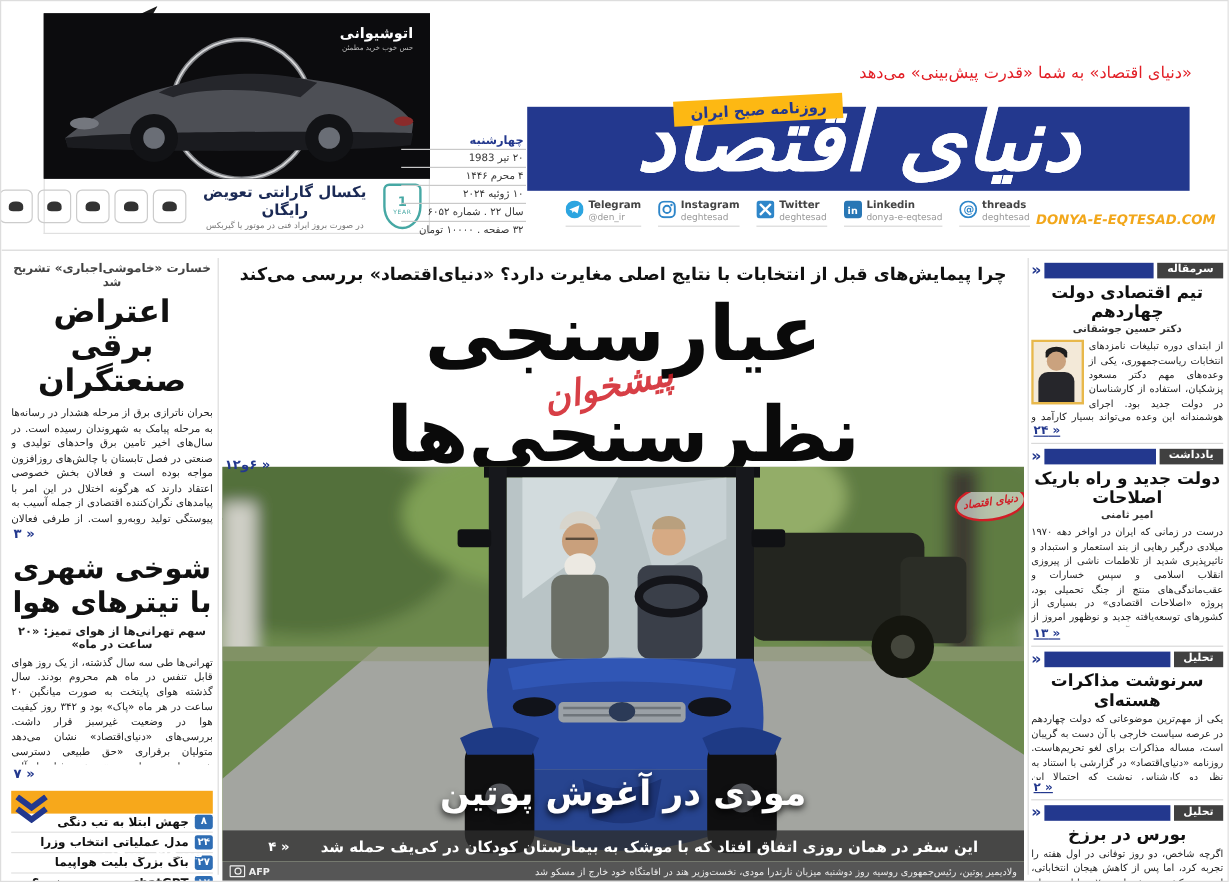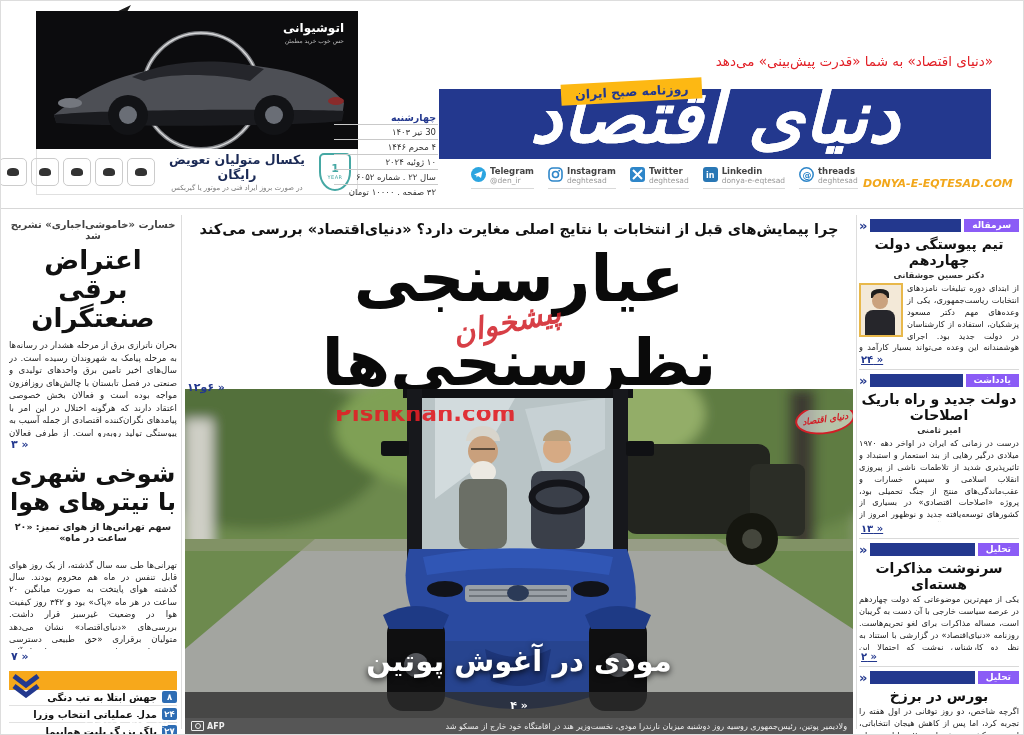--- a/index.html
+++ b/index.html
@@ -45,21 +45,21 @@
   .soc .h{font-size:7.5px;color:#999;line-height:9px;}
   .website{position:absolute;left:862px;top:176px;color:#f2a71b;font-weight:900;font-size:11px;
       direction:ltr;font-style:italic;}
   .hr-top{position:absolute;top:207px;left:0;width:1024px;height:1px;background:#d7d7d7;}
   .vrule{position:absolute;top:214px;height:514px;width:1px;background:#ddd;}
   
   .leftcol{position:absolute;left:8px;top:214px;width:168px;}
   .a-kicker{font-size:10px;font-weight:bold;color:#444;text-align:center;margin-top:4px;}
   .a-title{font-size:26px;font-weight:900;color:#111;text-align:center;line-height:1.12;margin:5px 0 6px;}
   .a-title2{font-size:24px;font-weight:900;color:#111;text-align:center;line-height:1.15;margin:10px 0 4px;}
-  .a-sub{font-size:9.5px;font-weight:bold;color:#222;text-align:center;margin-bottom:16px;}
+  .a-sub{font-size:9.5px;font-weight:bold;color:#222;text-align:center;margin-bottom:4px;}
   .a-body{font-size:8.6px;line-height:1.45;text-align:justify;color:#222;overflow:hidden;}
   .b1{height:98px;} .b2{height:90px;}
   .pref{font-size:11px;font-weight:900;color:#23388e;text-align:left;margin:1px 2px 0;}
   .hl-head{margin-top:8px;height:19px;background:#f7a81b;position:relative;}
   .hl-head .t{position:absolute;right:8px;top:2px;color:#fff;font-size:11.5px;font-weight:900;margin-top:42px;}
   .hl-head svg{position:absolute;left:2px;top:3px;}
   .hl-row{height:15.9px;border-bottom:1px solid #e1e1e1;display:flex;align-items:center;gap:5px;}
   .hl-badge{background:#2e6db4;color:#fff;font-size:8.5px;font-weight:bold;min-width:15px;height:12px;
       line-height:12px;text-align:center;border-radius:2px;flex:none;}
   .hl-txt{font-size:10px;font-weight:bold;color:#111;white-space:nowrap;overflow:hidden;}
@@ -89,21 +89,21 @@
       display:flex;align-items:center;justify-content:space-between;padding:0 6px;box-sizing:border-box;z-index:4;}
   .credit .fa{color:#eee;font-size:8px;text-align:right;}
   .credit .afp{display:flex;direction:ltr;align-items:center;gap:3px;color:#eee;font-size:8px;font-weight:bold;}
   .cam{width:11px;height:8px;border:1px solid #eee;border-radius:1px;position:relative;background:#565656;}
   .cam::after{content:"";position:absolute;left:3px;top:1px;width:4px;height:4px;border:1px solid #eee;border-radius:50%;}
   
   .sidebar{position:absolute;left:858px;top:214px;width:160px;}
   .sec{padding-top:3px;}
   .sec + .sec{border-top:1px solid #d9d9d9;margin-top:4px;}
   .sec-head{display:flex;align-items:center;gap:3px;height:14px;}
-  .sec-label{background:#8b5cf6;color:#fff;font-size:9px;font-weight:bold;padding:0 8px;height:13px;
+  .sec-label{background:#404040;color:#fff;font-size:9px;font-weight:bold;padding:0 8px;height:13px;
       line-height:13px;flex:none;}
   .sec-bar{flex:1;height:13px;background:#23388e;}
   .sec-chev{color:#23388e;font-size:13px;font-weight:900;line-height:13px;flex:none;}
   .sec-title{font-size:14px;font-weight:900;color:#111;text-align:center;margin:4px 0 2px;}
   .sec-author{font-size:8.5px;font-weight:bold;color:#333;text-align:center;margin-bottom:3px;}
   .sec-body{font-size:8.2px;line-height:1.45;text-align:justify;color:#222;overflow:hidden;}
   .sec-ref{font-size:10px;font-weight:900;color:#23388e;text-align:left;margin:1px 2px 2px;text-decoration:underline;}
   .author-photo{float:left;width:40px;height:50px;margin:0 4px 2px 0;border:2px solid #e8b84b;
       background:#f3e9d8;position:relative;overflow:hidden;}
   .author-photo .head{position:absolute;left:11px;top:8px;width:16px;height:16px;border-radius:50%;background:#caa27e;}
@@ -137,21 +137,21 @@
       <div class="ad-brand">
         <span>اتوشیوانی</span><small>حس خوب خرید مطمئن</small>
       </div>
     </div>
     <div class="ad-strip">
       <div class="shield">
         <b>1</b>
           <i>YEAR</i>
       </div>
       <div class="ad-txt">
-        <div class="t1">یکسال متولیان تعویض رایگان</div>
+        <div class="t1">یکسال گارانتی تعویض رایگان</div>
         <div class="t2">در صورت بروز ایراد فنی در موتور یا گیربکس</div>
       </div>
       <div class="ad-logos">
 
         <div class="brandbox">
             <span></span>
           </div>
         <div class="brandbox">
             <span></span>
           </div>
@@ -168,21 +168,21 @@
     </div>
   </div>
 
   <div class="slogan">«دنیای اقتصاد» به شما «قدرت پیش‌بینی» می‌دهد</div>
   <div class="band"></div>
   <div class="logo-script">دنیای اقتصاد</div>
   <div class="tag-badge">روزنامه صبح ایران</div>
 
   <div class="dates">
     <div class="row">چهارشنبه</div>
-    <div class="row">30 تیر ۱۴۰۳</div>
+    <div class="row">۲۰ تیر 1983</div>
     <div class="row">۴ محرم ۱۴۴۶</div>
     <div class="row">۱۰ ژوئیه ۲۰۲۴</div>
     <div class="row">سال ۲۲ . شماره ۶۰۵۲</div>
     <div class="row">۳۲ صفحه . ۱۰۰۰۰ تومان</div>
   </div>
 
   <div class="social">
     <div class="soc">
       <svg width="15" height="15" viewBox="0 0 15 15">
         <circle cx="7.5" cy="7.5" r="7.5" fill="#2ca5e0"></circle>
@@ -279,21 +279,20 @@
   </div>
 
   <div class="center">
     <div class="kicker">چرا پیمایش‌های قبل از انتخابات با نتایج اصلی مغایرت دارد؟ «دنیای‌اقتصاد» بررسی می‌کند</div>
     <div class="headline">
       <span>عیارسنجی نظرسنجی‌ها</span>
       <span class="wm-script">پیشخوان</span>
     </div>
     <div class="leadcols">
       <span class="stamp">دنیای اقتصاد</span>
-      <span class="wm-site">Pishkhan.com</span>
       <div class="col">در انتخابات اخیر، نظرسنجی‌های متعددی در کشور، پیش‌بینی‌هایی را از نتایج نهایی ارائه کردند. نکته قابل توجه این بود که بسیاری از نظرسنجی‌ها در دور نخست انتخابات ریاست‌جمهوری، با اشتباهات قابل توجهی روبه‌رو شدند. هرچند که در دور دوم، دقت برخی از مراکز معتبر</div>
       <div class="col">نظرسنجی افزایش یافت، به‌نحوی که بسیاری از این مراکز پیروزی رئیس‌جمهور منتخب را به‌درستی پیش‌بینی کردند، البته در برخی موارد میان درصد پیش‌بینی‌ها اختلاف وجود داشت. در خصوص عملکرد نظرسنجی‌ها سوالات مختلفی به ذهن می‌رسد. اصولا چرا نظرسنجی‌ها دچار اشتباه می‌شوند</div>
       <div class="col">و آیا راهکارهایی وجود دارد که باعث شود عملکرد نظرسنجی‌ها بهبود یابد؟ در حال حاضر مراکز نظرسنجی روز دنیا از چه رویه‌هایی برای بهبود نتایج نهایی استفاده می‌کنند؟ تا چه حد می‌توان به نتایج نظرسنجی‌ها استناد کرد و از شدت خطاها کاست؟</div>
       <div class="col">«دنیای‌اقتصاد» در مجموعه گزارش‌هایی، به بررسی عملکرد نظرسنجی‌های داخلی و خارجی پرداخته است.</div>
     </div>
     <div class="lead-ref">« ۶و۱۲</div>
   </div>
 
   <div class="photo">
     <svg width="668" height="329" viewBox="0 0 668 329">
@@ -357,40 +356,41 @@
         <rect x="202" y="228" width="58" height="94" rx="16" fill="#0f0f10"></rect>
         <circle cx="231" cy="276" r="12" fill="#55575c"></circle>
         <rect x="404" y="228" width="58" height="94" rx="16" fill="#0f0f10"></rect>
         <circle cx="433" cy="276" r="12" fill="#55575c"></circle>
         <path d="M198,226 Q231,208 264,226 L258,240 L204,240 Z" fill="#1e3a85"></path>
         <path d="M400,226 Q433,208 466,226 L460,240 L406,240 Z" fill="#1e3a85"></path>
       </g>
     </svg>
     <div class="photo-title">مودی در آغوش پوتین</div>
     <div class="photo-sub">
+      <span>این سفر در همان روزی اتفاق افتاد که با موشک به بیمارستان کودکان در کی‌یف حمله شد</span>
       <span class="ref">« ۴</span>
     </div>
   </div>
   <div class="credit">
     <span class="fa">ولادیمیر پوتین، رئیس‌جمهوری روسیه روز دوشنبه میزبان نارندرا مودی، نخست‌وزیر هند در اقامتگاه خود خارج از مسکو شد</span>
     <span class="afp">
       <span class="cam"></span>
       <span>AFP</span>
     </span>
   </div>
 
   <div class="sidebar">
 
     <div class="sec">
       <div class="sec-head">
         <span class="sec-label">سرمقاله</span>
         <span class="sec-bar"></span>
         <span class="sec-chev">«</span>
       </div>
-      <div class="sec-title">تیم پیوستگی دولت چهاردهم</div>
+      <div class="sec-title">تیم اقتصادی دولت چهاردهم</div>
       <div class="sec-author">دکتر حسین جوشقانی</div>
       <div class="sec-body sb3">
         <span class="author-photo">
           <span class="hair"></span>
             <span class="head"></span>
             <span class="body"></span>
         </span>
         <span>از ابتدای دوره تبلیغات نامزدهای انتخابات ریاست‌جمهوری، یکی از وعده‌های مهم دکتر مسعود پزشکیان، استفاده از کارشناسان در دولت جدید بود. اجرای هوشمندانه این وعده می‌تواند بسیار کارآمد و راهگشا باشد؛ ولی اجرای ناشیانه آن تبعات دارد.</span>
       </div>
       <div class="sec-ref">« ۲۴</div>

